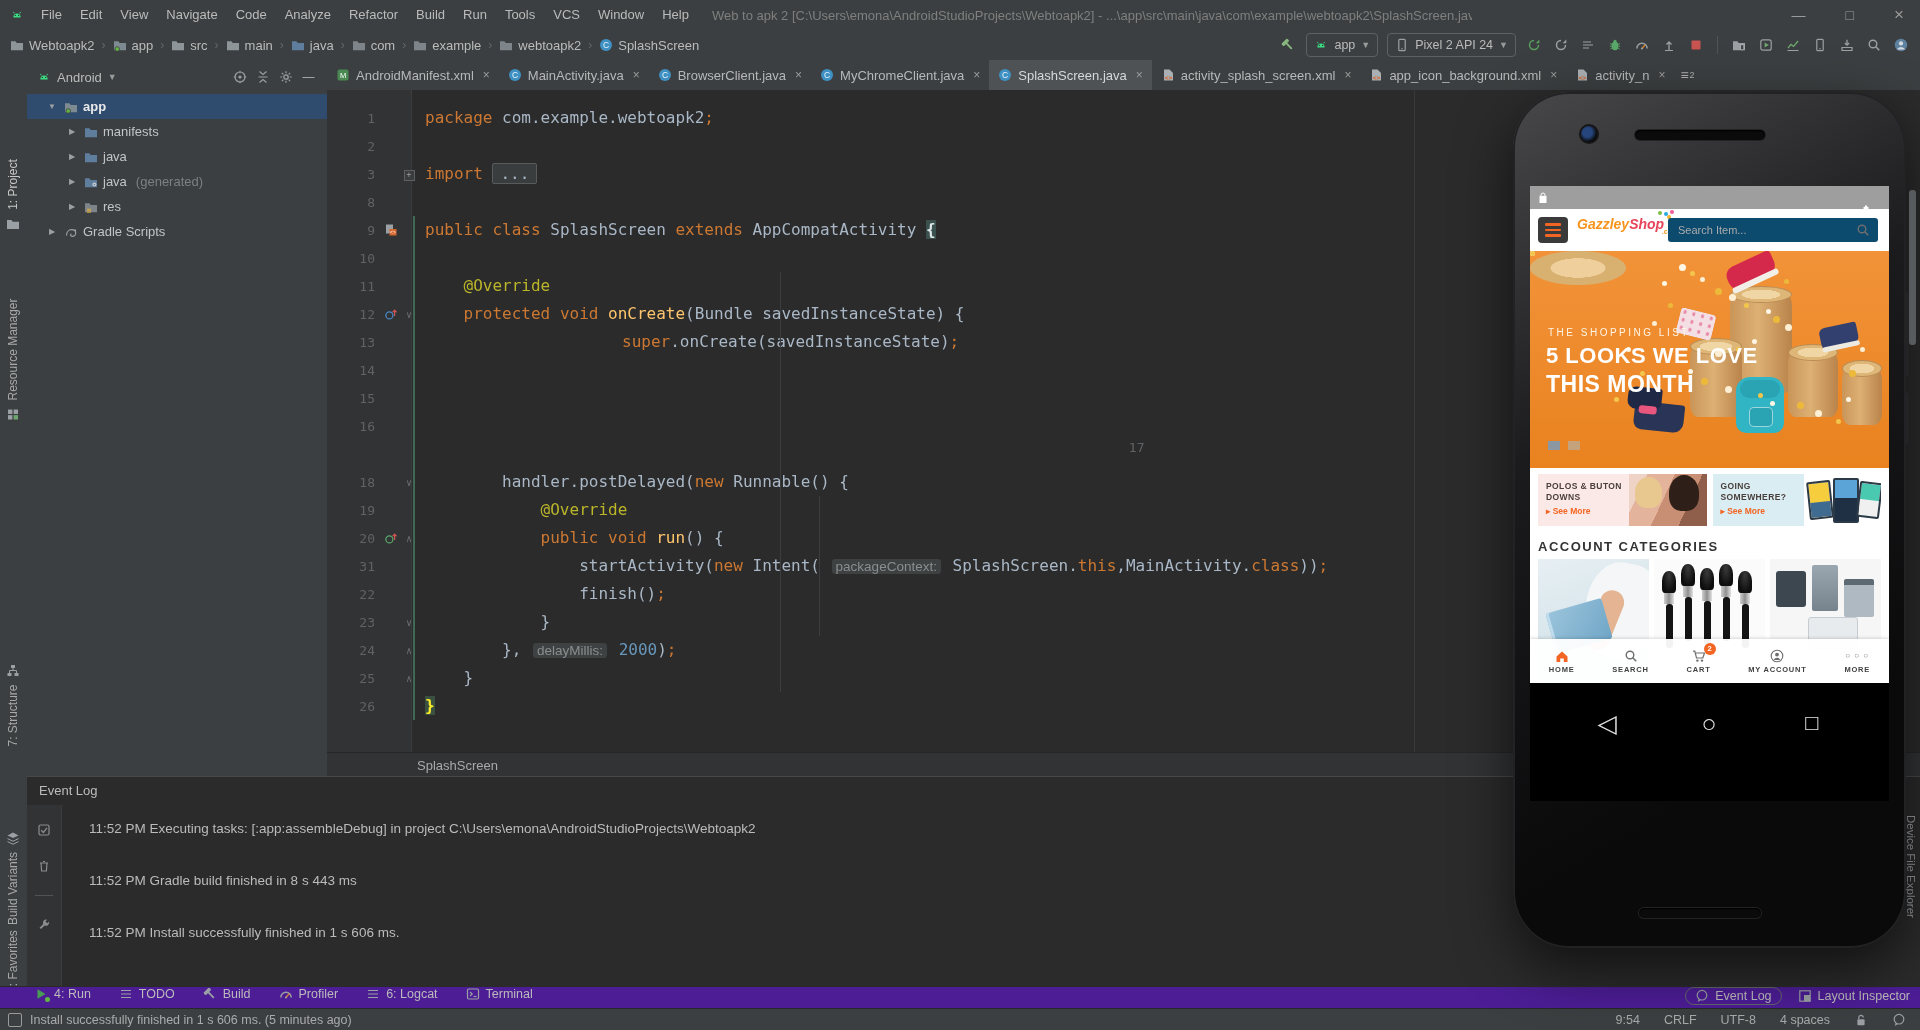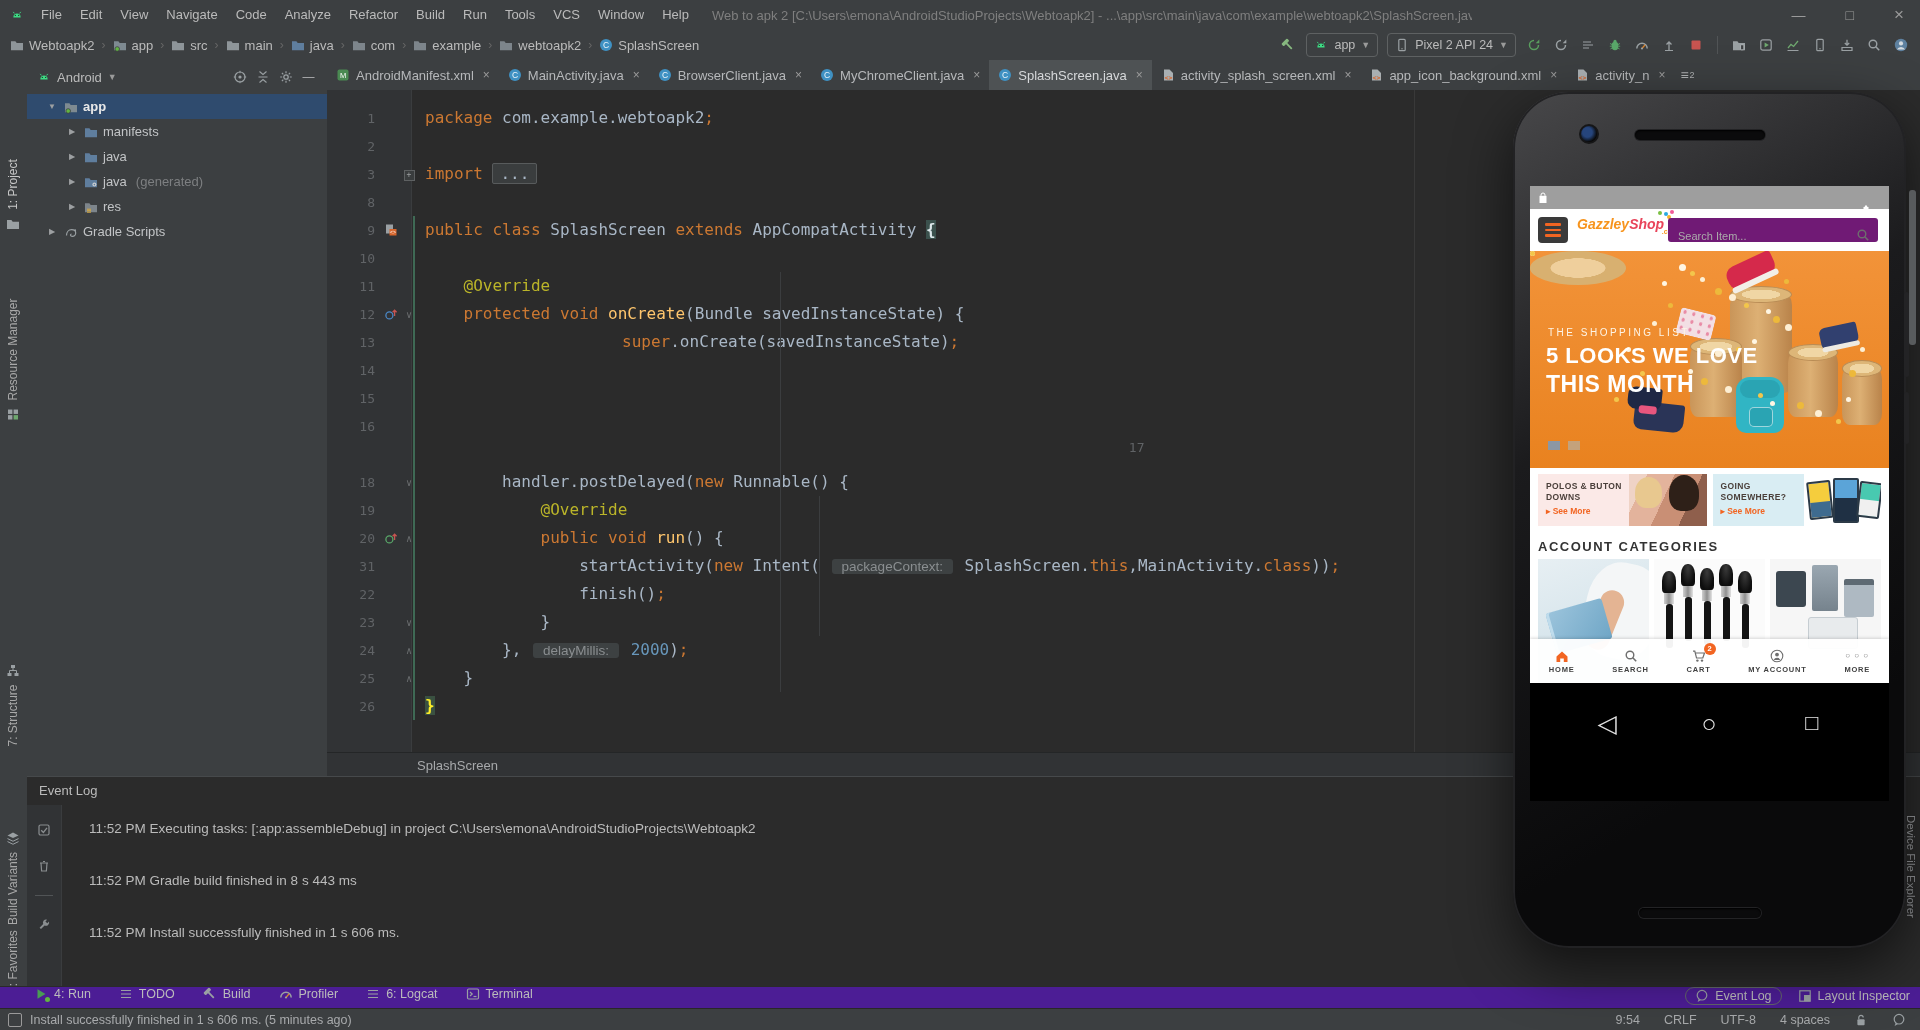--- a/index.html
+++ b/index.html
@@ -62,21 +62,21 @@
   #gutterbg{position:absolute;left:0;top:0;bottom:0;width:84px;background:#313335;border-right:1px solid #3A3C3E;}
   #vcsbar{position:absolute;left:86px;width:2px;background:#3F6A55;}
   .crow{position:absolute;left:0;width:100%;height:28px;display:flex;align-items:center;}
   .ln{width:48px;text-align:right;padding-right:6px;color:#606366;font:13px "DejaVu Sans Mono",monospace;flex:none;}
   .gi{width:20px;display:flex;justify-content:center;flex:none;}
   .gf{width:16px;text-align:center;color:#6A6D6F;font:10px "DejaVu Sans Mono",monospace;flex:none;}
   .gf .box{display:inline-block;width:9px;height:9px;line-height:8px;border:1px solid #5E6162;font-size:8px;color:#9DA0A2;background:#3A3D3E;}
   .cd{white-space:pre;font:16px/28px "DejaVu Sans Mono",monospace;padding-left:8px;}
   .kw{color:#CC7832;} .d{color:#A9B7C6;} .mth{color:#FFC66D;} .ann{color:#BBB529;}
   .nm{color:#6897BB;} .fld{color:#9876AA;font-style:italic;}
-  .hint{background:#3D4142;color:#8A8E90;border-radius:3px;padding:0 10px;font-size:13.5px;
+  .hint{background:#3D4142;color:#8A8E90;border-radius:3px;padding:0 4px;font-size:13.5px;
         font-family:"Liberation Sans",sans-serif;margin:0 2px;}
   .foldchip{background:#3A3D3E;border:1px solid #585B5C;border-radius:2px;padding:0 7px;color:#A9B7C6;}
   .brace{color:#DCE7EA;background:#3B514D;font-weight:bold;}
   .bracehl{color:#FFEF28;background:#3A5141;font-weight:bold;}
   .iguide{position:absolute;width:1px;background:#3B3D3F;}
   #marginline{position:absolute;left:1087px;top:0;bottom:0;width:1px;background:#393939;}
 
   #ebcrumb{position:absolute;left:327px;top:752px;width:1593px;height:24px;background:#313335;
            border-top:1px solid #242627;display:flex;align-items:center;}
   #ebcrumb span{margin-left:90px;font-size:13px;color:#A7A9AB;}
@@ -129,22 +129,22 @@
 
   #phdr{position:relative;height:42px;background:#fff;}
   #pburger{position:absolute;left:8px;top:8px;width:30px;height:26px;background:#3A3A3A;border-radius:4px;
            display:flex;flex-direction:column;justify-content:center;gap:3px;align-items:center;}
   #pburger i{display:block;width:16px;height:2.5px;background:#F26522;border-radius:1px;}
   #plogo{position:absolute;left:47px;top:7px;font-weight:bold;font-style:italic;font-size:14px;line-height:16px;}
   #plogo .la{color:#F7941D;} #plogo .lb{color:#E8445A;}
   #plogo .lc{position:absolute;right:-14px;bottom:-8px;font-size:7px;color:#F7941D;font-style:normal;}
   #plogo .confetti{position:absolute;right:2px;top:-5px;width:4px;height:4px;border-radius:50%;background:#7BC043;
         box-shadow:6px 1px 0 #29ABE2,12px -1px 0 #F15A98,9px 4px 0 #F7B32B;}
-  #psearch{position:absolute;left:138px;top:9px;width:210px;height:24px;background:#701a75;border-radius:3px;
-           display:flex;align-items:flex-end;}
+  #psearch{position:absolute;left:138px;top:9px;width:210px;height:24px;background:#0c4a6e;border-radius:3px;
+           display:flex;align-items:center;}
   #psearch .ph{font-size:11px;color:#ABABAB;margin-left:10px;}
   #psearch .icn{margin-left:auto;margin-right:8px;}
 
   #pbanner{position:relative;height:217px;background:linear-gradient(180deg,#F29339,#E9821F);overflow:hidden;}
   #pbanner .kicker{position:absolute;left:18px;top:76px;font-size:10px;letter-spacing:2.5px;color:#FDF4E6;}
   #pbanner .t1{position:absolute;left:16px;top:92px;font-size:22px;font-weight:bold;color:#fff;letter-spacing:.5px;}
   #pbanner .t2{position:absolute;left:16px;top:120px;font-size:23px;font-weight:bold;color:#fff;letter-spacing:.5px;}
   #pbanner .dots{position:absolute;left:18px;top:190px;display:flex;gap:8px;}
   #pbanner .dots i{display:block;width:12px;height:9px;}
   #pbanner .dots i.d1{background:#8C97A4;} #pbanner .dots i.d2{background:#C4A27C;}

